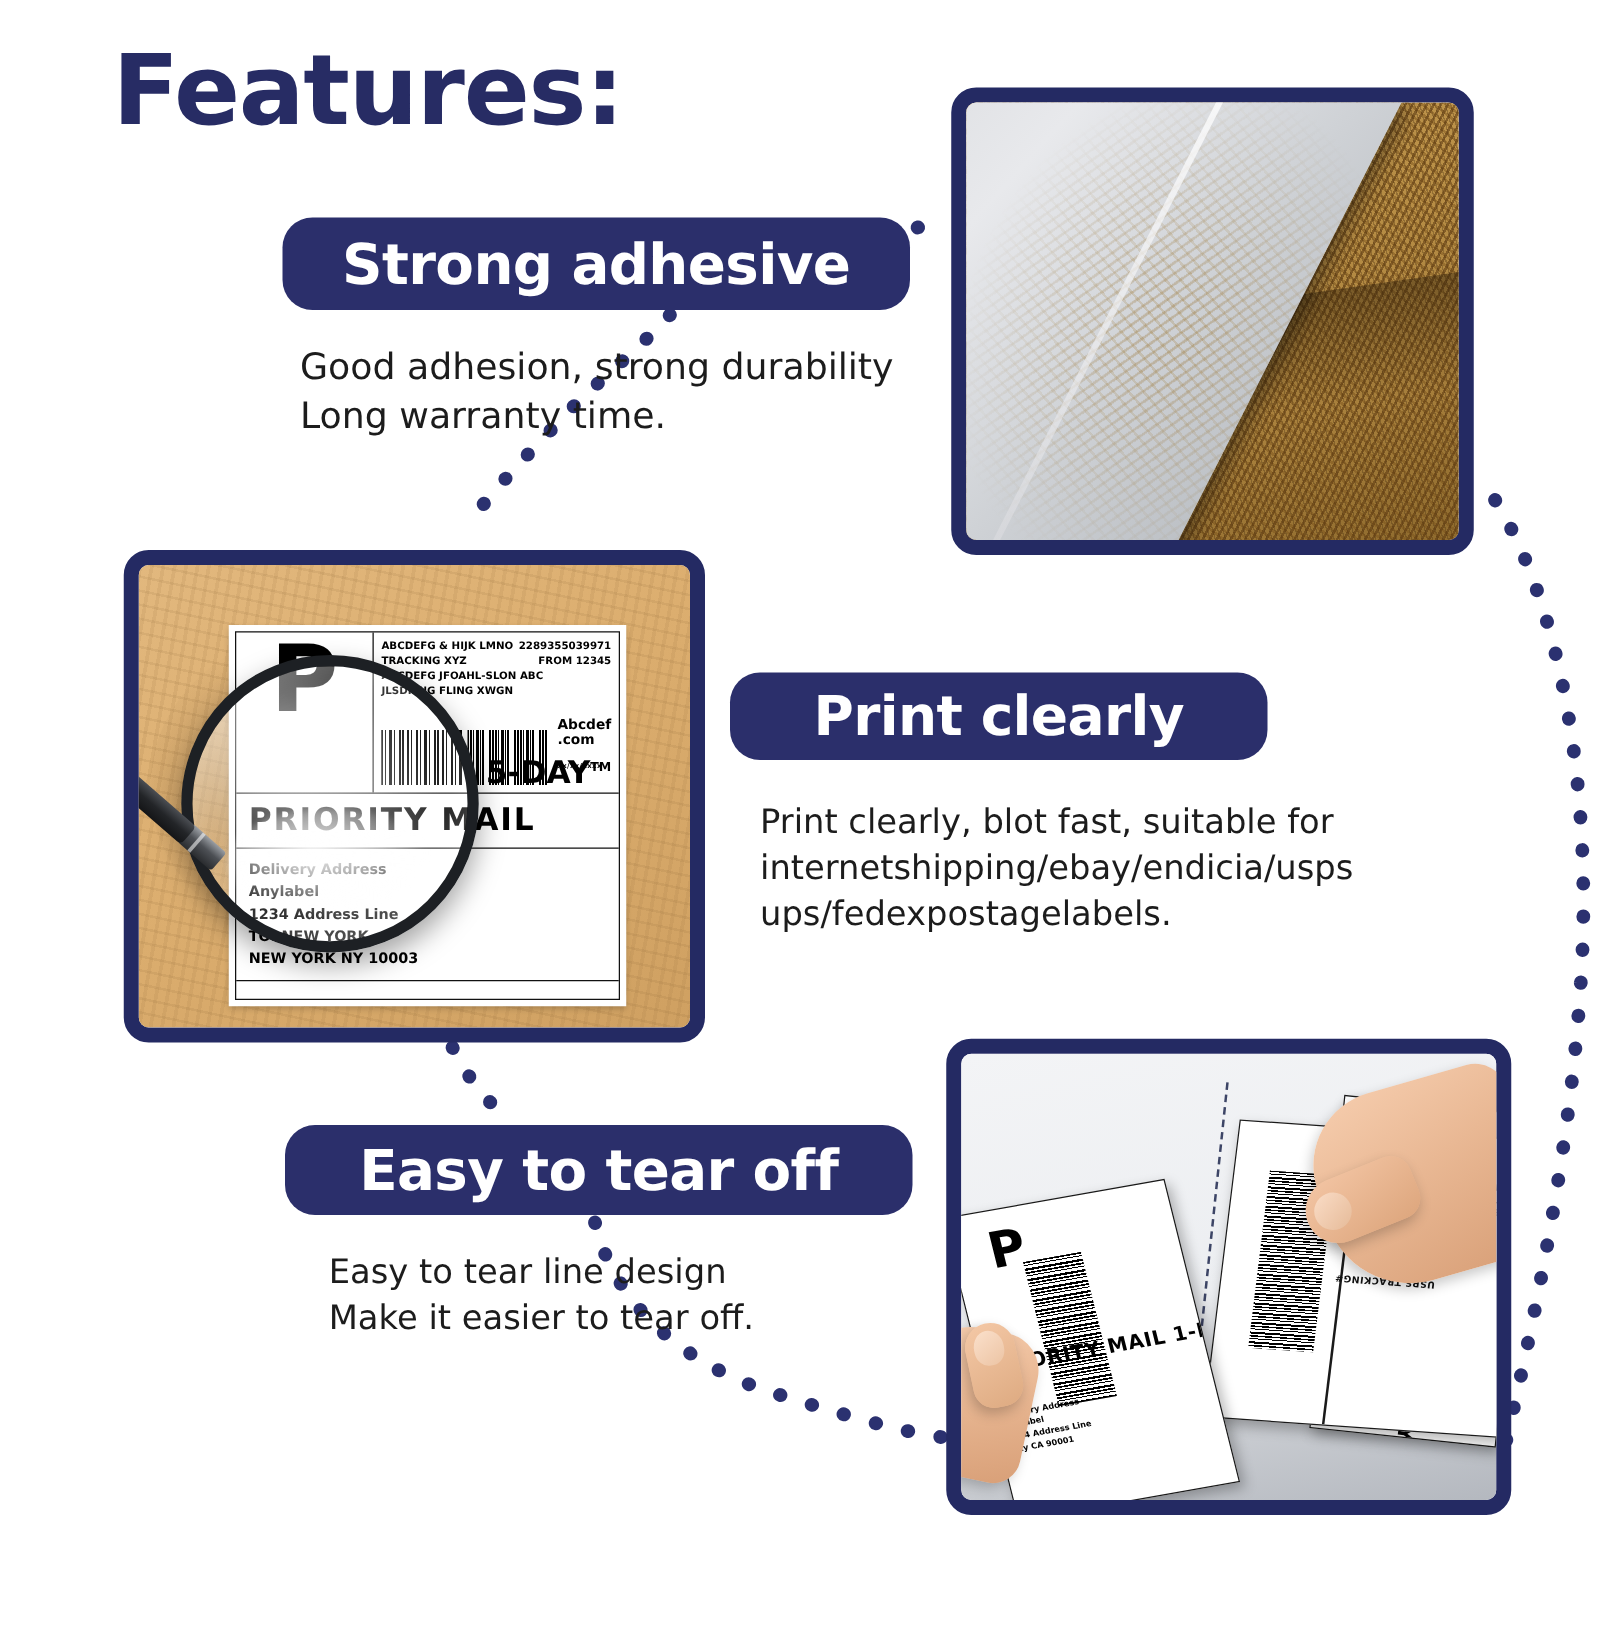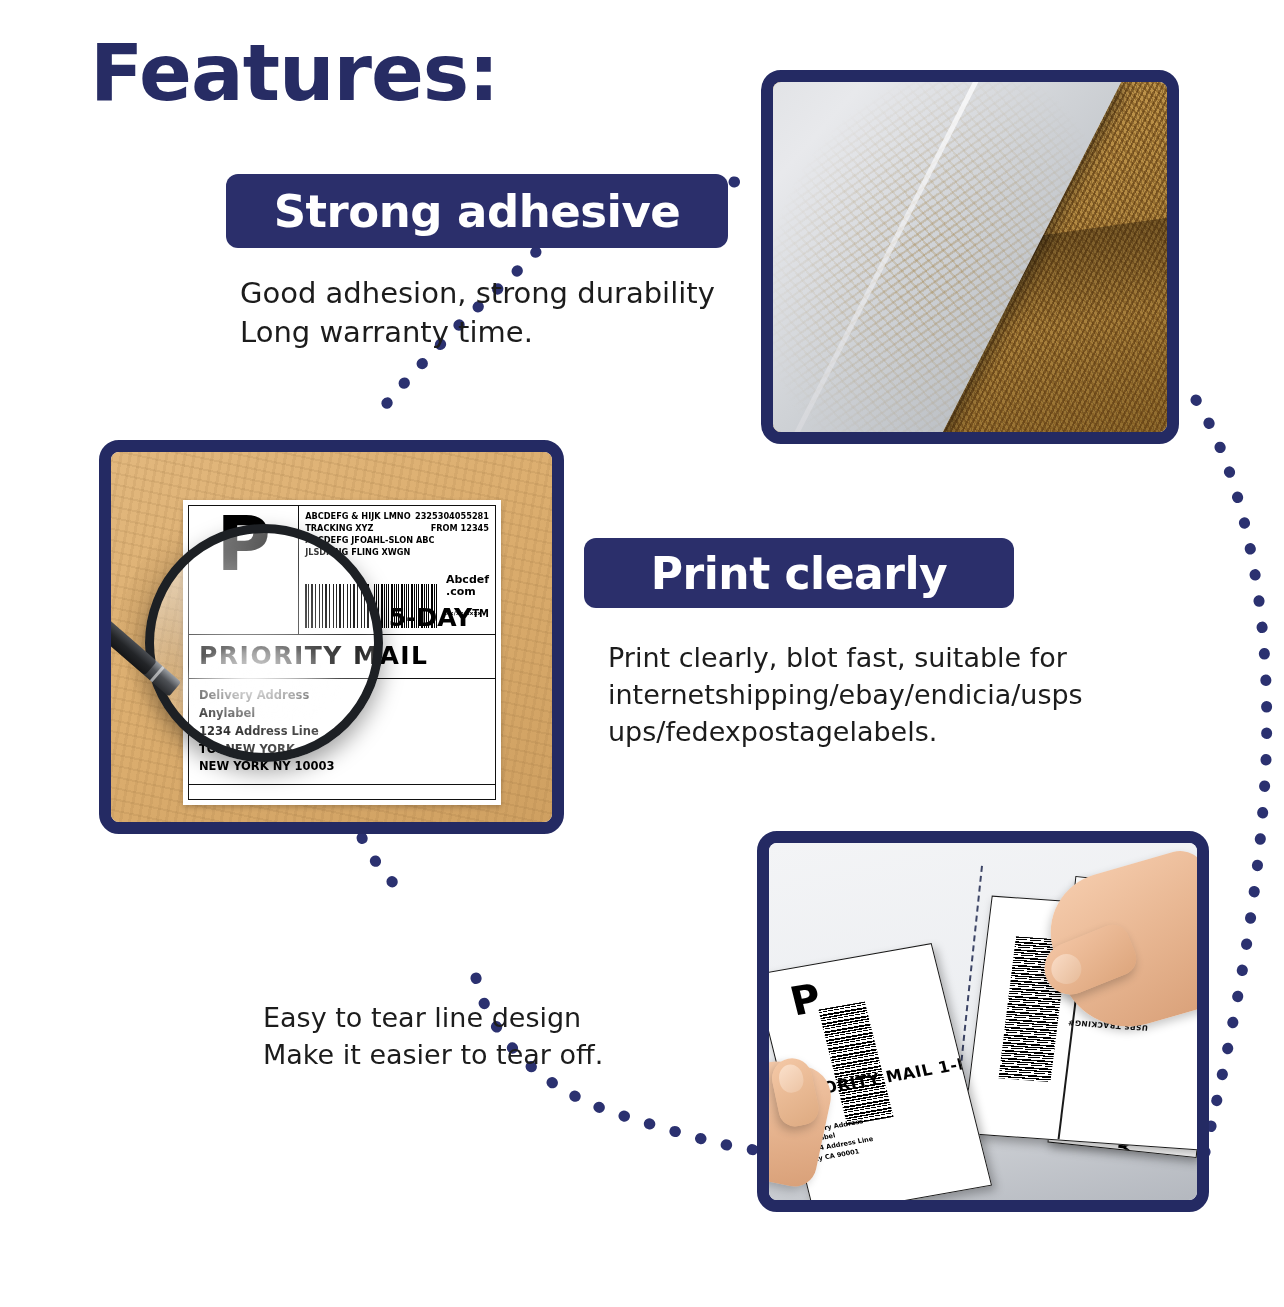--- a/index.html
+++ b/index.html
@@ -30,21 +30,21 @@
     letter-spacing: -1px;
     color: #272c64;
     font-family: "DejaVu Sans", sans-serif;
     line-height: 1;
   }
 
   
   .pill {
     position: absolute;
     background: #2b2f6b;
-    border-radius: 12px;
+    border-radius: 24px;
     color: #ffffff;
     font-family: "DejaVu Sans", sans-serif;
     font-weight: 700;
     display: flex;
     align-items: center;
     justify-content: center;
     padding: 0 22px;
     letter-spacing: -0.5px;
     white-space: nowrap;
   }
@@ -383,20 +383,21 @@
 
   <div class="body-copy" id="copy-adhesive">Good adhesion, strong durability
 Long warranty time.</div>
 
   <div class="pill" id="pill-print">Print clearly</div>
 
   <div class="body-copy" id="copy-print">Print clearly, blot fast,  suitable for
 internetshipping/ebay/endicia/usps
 ups/fedexpostagelabels.</div>
 
+  <div class="pill" id="pill-tear">Easy to tear off</div>
 
   <div class="body-copy" id="copy-tear">Easy to tear line design
 Make it easier to tear off.</div>
 
   <div class="photo-frame" id="frame-adhesive">
     <div class="photo-inner">
       <div class="adh-bg"></div>
       <div class="adh-shadow-band"></div>
       <div class="adh-liner"></div>
       <div class="adh-edge"></div>
@@ -410,21 +411,21 @@
 
       <div class="ship-label">
         <div class="lbl-inner">
           <div class="lbl-top">
             <div class="lbl-p">
               <span>P</span>
             </div>
             <div class="lbl-right">
               <div class="lbl-line">
                 <span>ABCDEFG &amp; HIJK LMNO</span>
-                <span>2325304055281</span>
+                <span>2289355039971</span>
               </div>
               <div class="lbl-line">
                 <span>TRACKING XYZ</span>
                 <span>FROM 12345</span>
               </div>
               <div class="lbl-line">
                 <span>ABCDEFG JFOAHL-SLON ABC</span>
               </div>
               <div class="lbl-line">
                 <span>JLSDIENG FLING XWGN</span>

